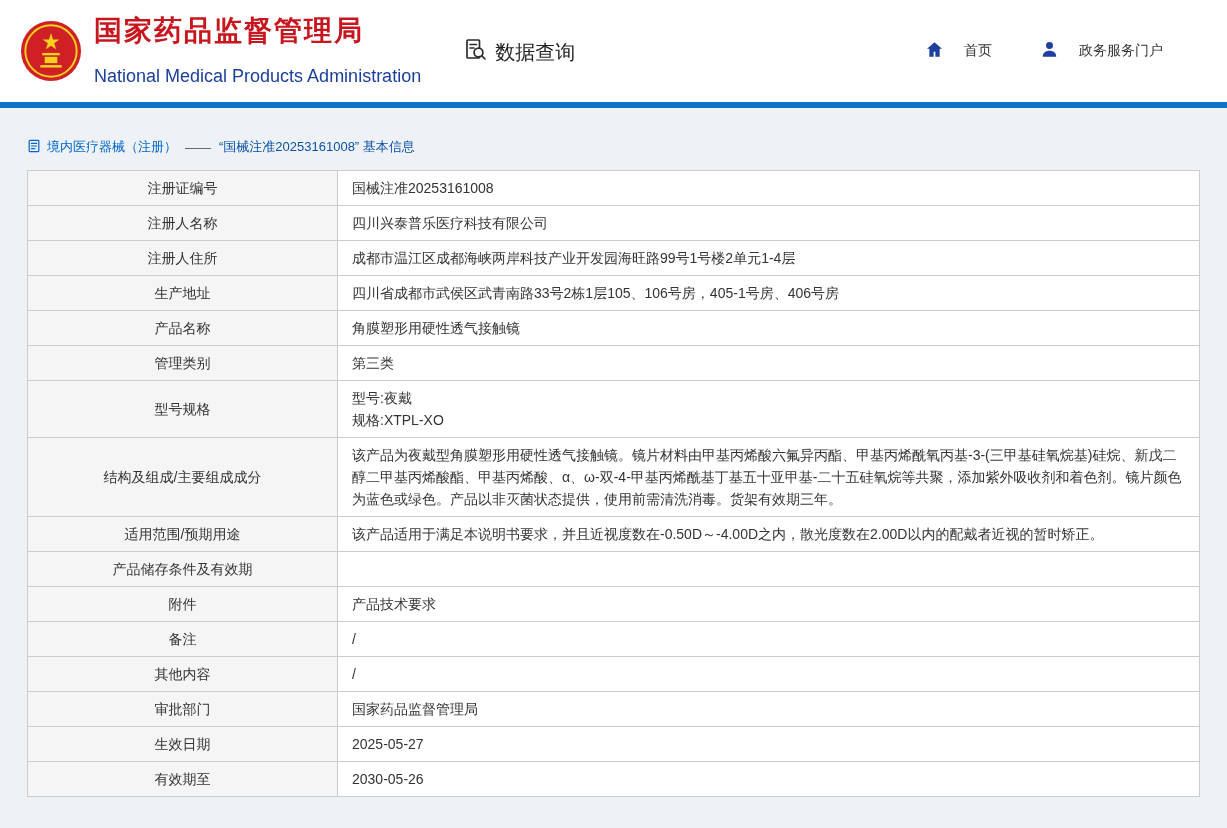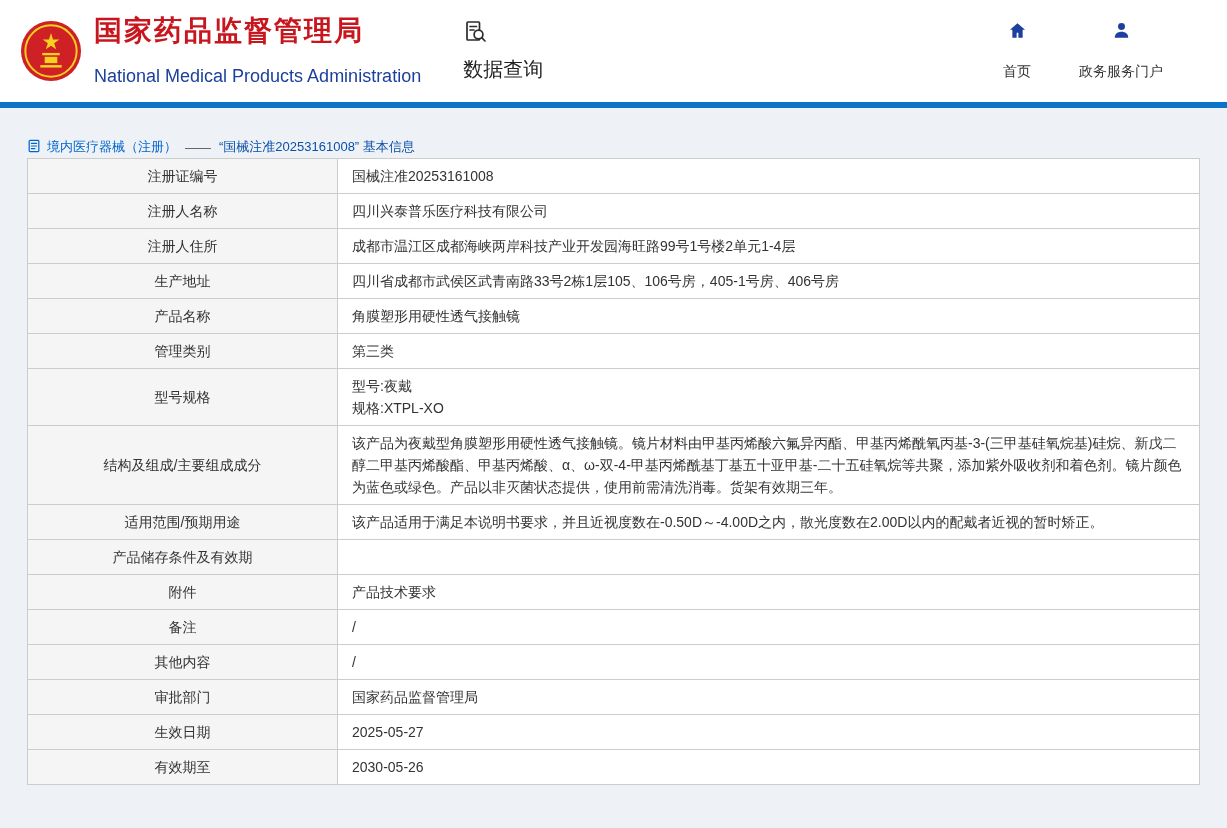--- a/index.html
+++ b/index.html
@@ -22,35 +22,35 @@
   .top-header{
     height:102px;background:#ffffff;
     display:flex;align-items:center;
     padding:0 64px 0 20px;
   }
   .logo-link{display:flex;align-items:center;gap:12px;cursor:pointer;}
   .emblem{width:62px;height:62px;flex:0 0 auto;}
   .org-cn{color:var(--brand-red);font-size:28px;font-weight:bold;letter-spacing:2px;line-height:1.15;}
   .org-en{color:var(--brand-blue);font-size:18px;margin-top:19px;}
   .section-title{
-    display:flex;align-items:flex-start;gap:8px;
-    margin-left:42px;font-size:20px;color:#222;font-weight:500;cursor:pointer;flex-direction:column;
+    display:flex;align-items:flex-end;gap:8px;
+    margin-left:42px;font-size:20px;color:#222;font-weight:500;cursor:pointer;
   }
   .header-spacer{flex:1;}
   .top-nav{display:flex;gap:48px;}
   .nav-item{
-    display:flex;flex-direction:column;align-items:center;gap:20px;
+    display:flex;flex-direction:row;align-items:center;gap:20px;
     font-size:14px;color:#333;cursor:pointer;white-space:nowrap;
   }
   .blue-bar{height:6px;background:var(--bar-blue);}
   
   .content{padding:30px 27px 0;}
   .breadcrumb{
     display:flex;align-items:center;gap:6px;
-    font-size:13px;margin-bottom:2px;
+    font-size:13px;margin-bottom:14px;
   }
   .crumb-root{color:var(--link-blue);cursor:pointer;text-decoration:none;}
   .crumb-sep{color:#555;margin:0 2px;}
   .crumb-current{color:#0b50a8;}
   
   .info-table{
     width:100%;border-collapse:collapse;background:#ffffff;table-layout:fixed;
   }
   .info-table tr{height:35px;}
   .info-table th{

